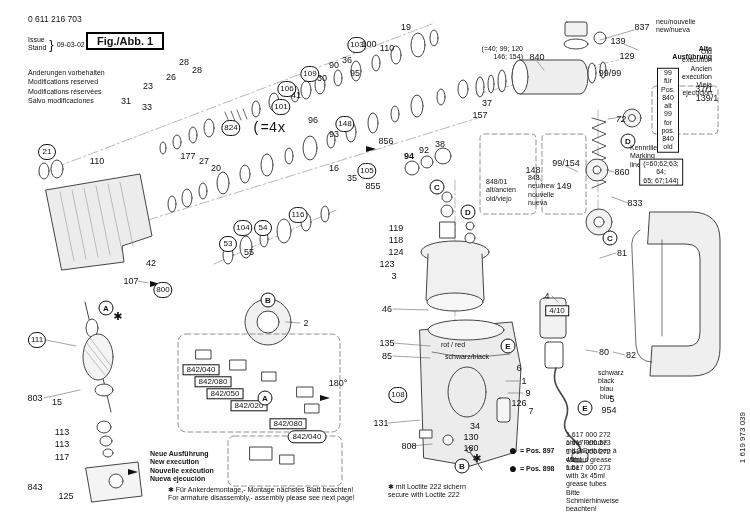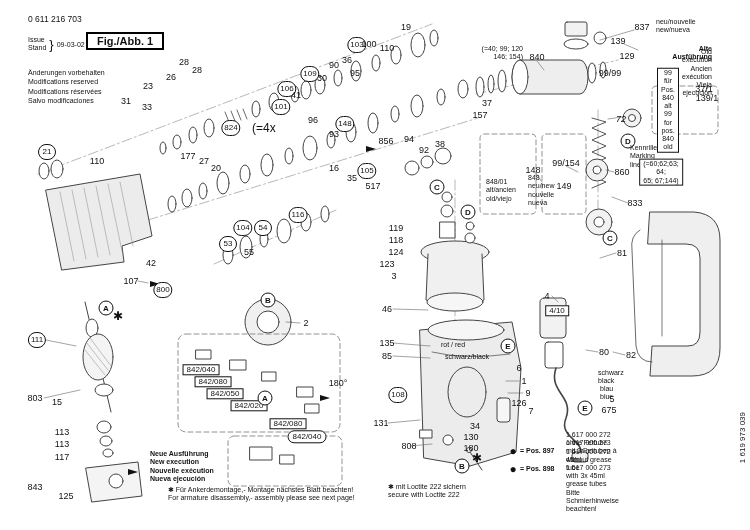--- a/index.html
+++ b/index.html
@@ -13,21 +13,21 @@
   .co.ar{transform:translate(-100%,-50%);text-align:right;}
   .co.c{min-width:12px;height:14px;padding:0 2px;border:1.4px solid #111;border-radius:9px;
         background:#fff;display:flex;align-items:center;justify-content:center;
         font-size:8px;line-height:1;}
   .co.L{min-width:11px;height:13px;padding:0 1px;border:1.3px solid #111;border-radius:50%;
         background:#fff;display:flex;align-items:center;justify-content:center;
         font-weight:700;font-size:8px;line-height:1;}
   .co.o{border:1.4px solid #111;border-radius:10px;background:#fff;padding:1px 4px;font-size:8px;}
   .co.b{border:1px solid #111;background:#fff;padding:0 3px;font-size:8px;}
   .co.t7{font-size:7px;}
-  .co.t8{font-size:12px;}
+  .co.t8{font-size:14px;font-family:Liberation Mono, monospace;}
   .co.bold{font-weight:700;}
   
   .pn{position:absolute;left:28px;top:14px;font-size:8.5px;}
   .issue{position:absolute;left:28px;top:36px;font-size:7px;display:flex;align-items:center;gap:3px;}
   .issue .col{display:flex;flex-direction:column;line-height:1.2;}
   .issue .brace{font-size:13px;font-weight:400;}
   .figbox{position:absolute;left:86px;top:32px;border:2px solid #000;padding:1px 9px;
           font-weight:700;font-size:11px;background:#fff;}
   .disc{position:absolute;left:28px;top:68px;font-size:7px;line-height:1.35;}
   .vnum{position:absolute;right:3px;top:412px;font-size:8px;writing-mode:vertical-rl;
@@ -293,22 +293,22 @@
       <div class="co" style="left: 296px; top: 95px;">41</div>
       <div class="co" style="left: 313px; top: 120px;">96</div>
       <div class="co c" style="left: 345px; top: 124px;">148</div>
       <div class="co" style="left: 334px; top: 134px;">93</div>
       <div class="co" style="left: 487px; top: 103px;">37</div>
       <div class="co" style="left: 480px; top: 115px;">157</div>
       <div class="co" style="left: 386px; top: 141px;">856</div>
       <div class="co" style="left: 334px; top: 168px;">16</div>
       <div class="co c" style="left: 367px; top: 171px;">105</div>
       <div class="co" style="left: 352px; top: 178px;">35</div>
-      <div class="co" style="left: 373px; top: 186px;">517</div>
-      <div class="co" style="left: 409px; top: 139px;">94</div>
+      <div class="co" style="left: 373px; top: 186px;">855</div>
+      <div class="co" style="left: 409px; top: 156px; font-weight: bold;">94</div>
       <div class="co" style="left: 424px; top: 150px;">92</div>
       <div class="co" style="left: 440px; top: 144px;">38</div>
       <div class="co c" style="left: 298px; top: 215px;">116</div>
       <div class="co c" style="left: 263px; top: 228px;">54</div>
       <div class="co c" style="left: 243px; top: 220px; margin-top: 8px;">104</div>
       <div class="co c" style="left: 228px; top: 244px;">53</div>
       <div class="co" style="left: 249px; top: 252px;">55</div>
       <div class="co L" style="left: 437px; top: 187px;">C</div>
       <div class="co L" style="left: 468px; top: 212px;">D</div>
       <div class="co" style="left: 396px; top: 228px;">119</div>
@@ -406,21 +406,21 @@
       <div class="co" style="left: 547px; top: 296px;">4</div>
       <div class="co b" style="left: 557px; top: 311px;">4/10</div>
       <div class="co" style="left: 604px; top: 352px;">80</div>
       <div class="co" style="left: 631px; top: 355px;">82</div>
       <div class="co t7 al" style="left: 598px; top: 377px;">schwarz
 black</div>
       <div class="co t7 al" style="left: 600px; top: 393px;">blau
 blue</div>
       <div class="co L" style="left: 585px; top: 408px;">E</div>
       <div class="co" style="left: 612px; top: 399px;">5</div>
-      <div class="co" style="left: 609px; top: 410px;">675</div>
+      <div class="co" style="left: 609px; top: 410px;">954</div>
       <div class="co t8" style="left: 513px; top: 451px;">●</div>
       <div class="co t7 al bold" style="left: 520px; top: 451px;">= Pos. 897</div>
       <div class="co t7 al" style="left: 566px; top: 452px;">1 617 000 272 ohne Fettube
 1 617 000 272 without grease tube</div>
       <div class="co t8" style="left: 513px; top: 469px;">●</div>
       <div class="co t7 al bold" style="left: 520px; top: 469px;">= Pos. 898</div>
       <div class="co t7 al" style="left: 566px; top: 476px;">1 617 000 273 mit 3 Fettuben à 45ml
 1 617 000 273 with 3x 45ml grease tubes
 Bitte Schmierhinweise beachten!</div>
     </div>

